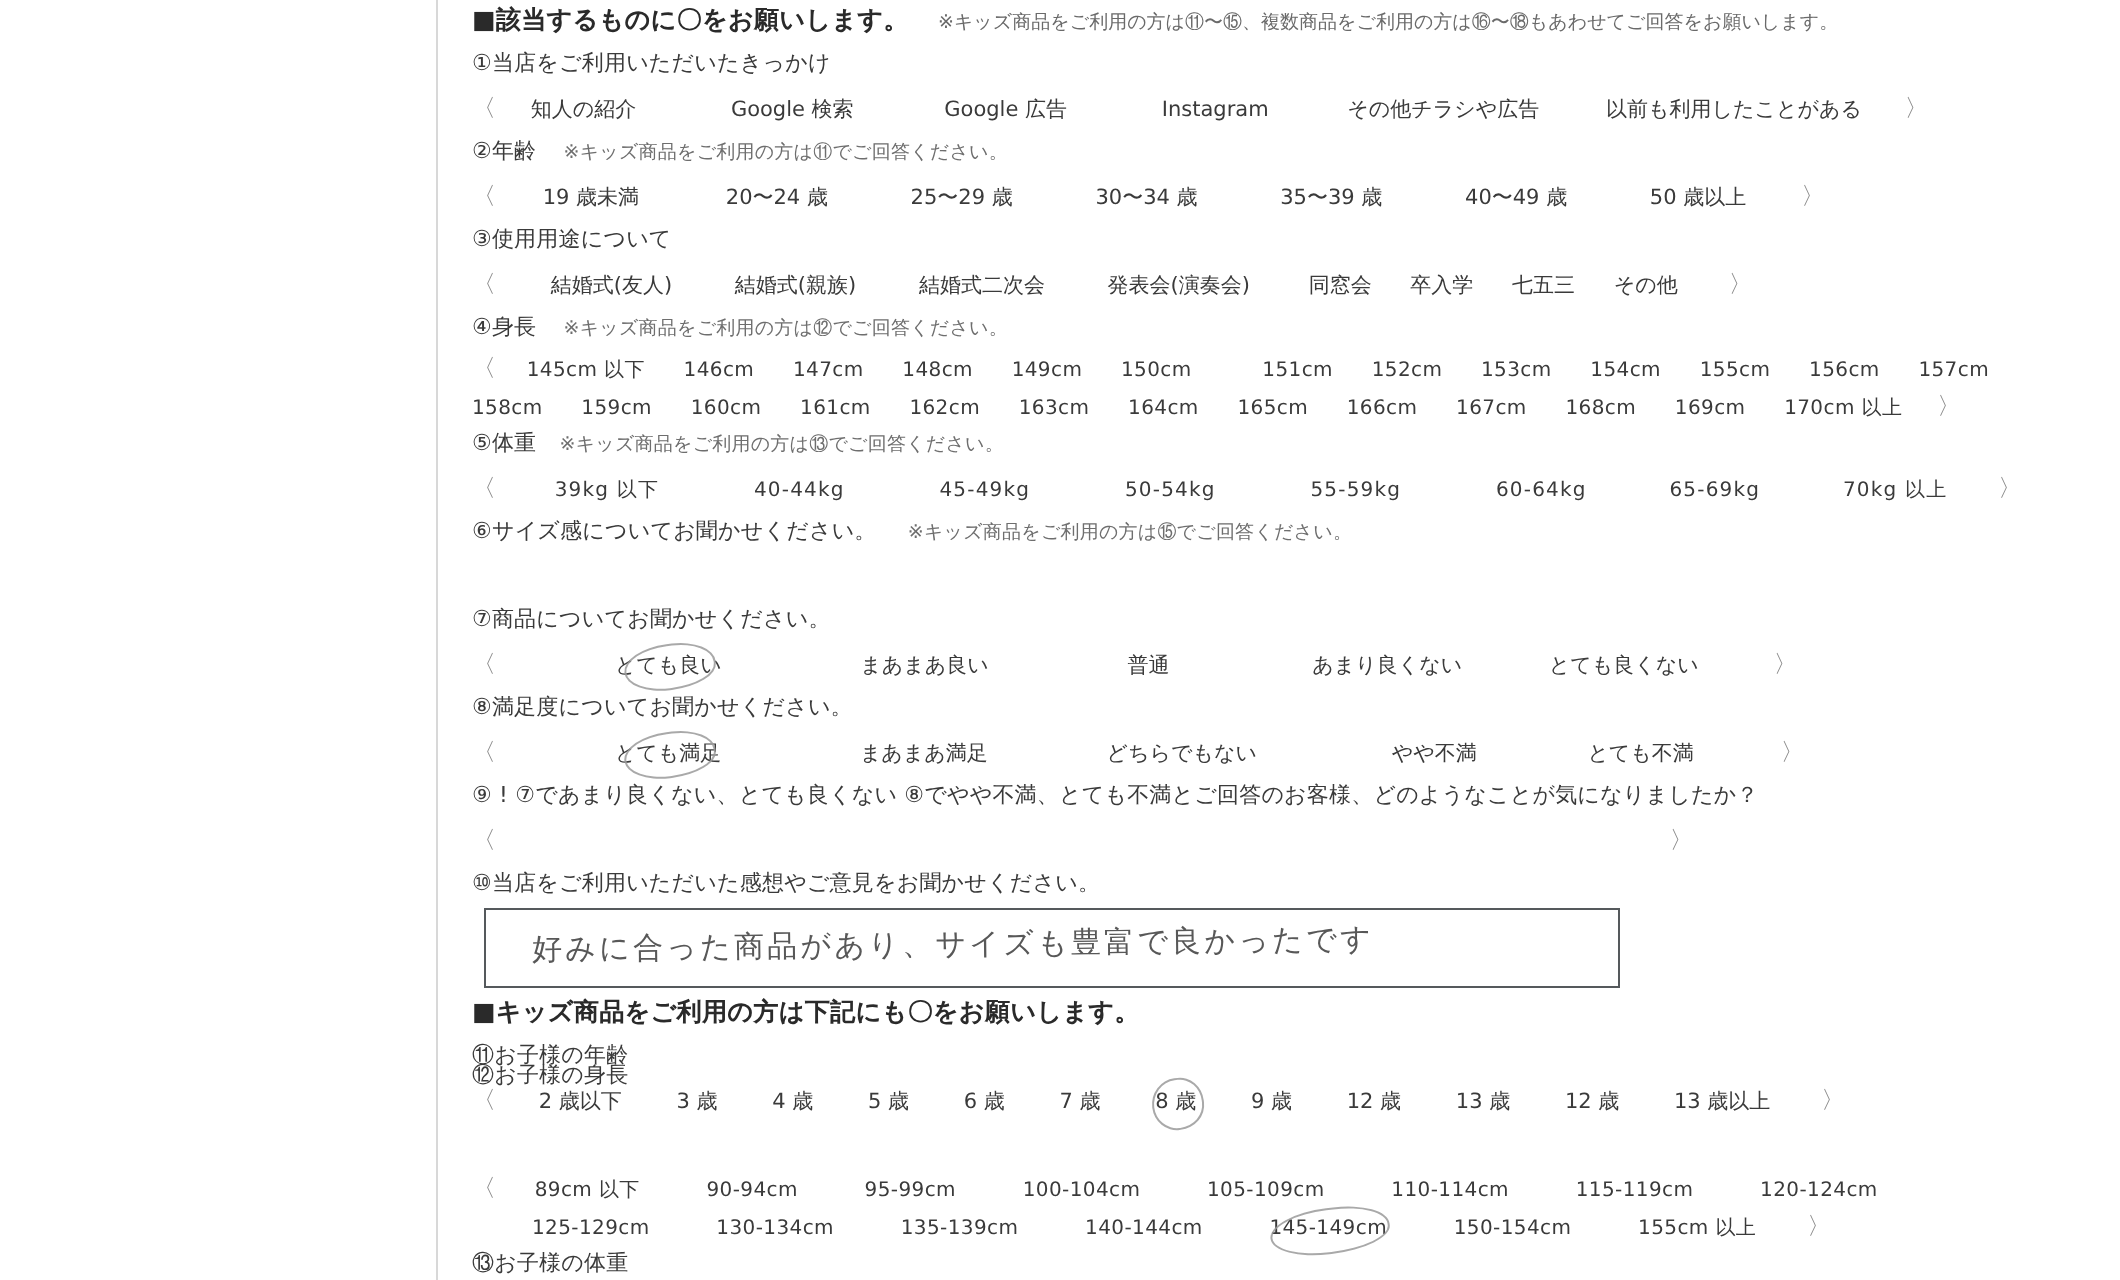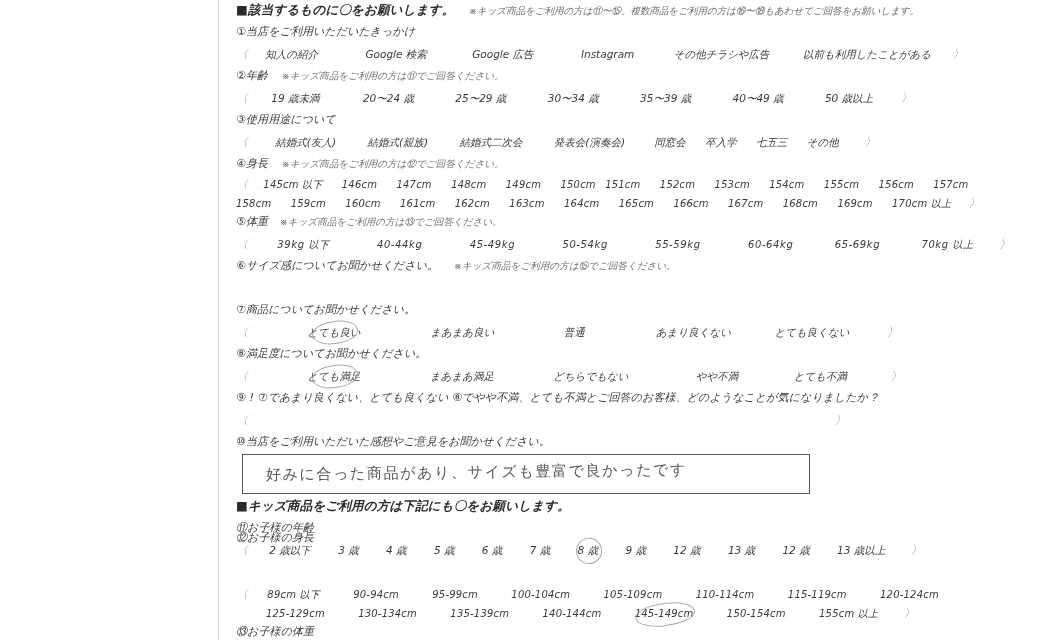--- a/index.html
+++ b/index.html
@@ -34,21 +34,20 @@
     left: 236px;
     top: 0px;
     width: 812px;
     height: 640px;
   }
   .row {
     position: absolute;
     left: 0;
     white-space: nowrap;
     line-height: 1;
-    font-style: italic;
   }
   
   .heading {
     font-weight: bold;
     font-size: 12.5px;
     color: #2a2a2a;
     letter-spacing: .2px;
   }
   .heading .note {
     font-weight: normal;
@@ -185,21 +184,21 @@
       <span class="note" style="margin-left:10px;">※キッズ商品をご利用の方は⑫でご回答ください。</span>
     </div>
     <div class="row opts" style="top:178px;">
       <span class="brk">〈</span>
       <span class="opt cm" style="margin-left:12px;">145cm 以下</span>
       <span class="opt cm" style="margin-left:16px;">146cm</span>
       <span class="opt cm" style="margin-left:16px;">147cm</span>
       <span class="opt cm" style="margin-left:16px;">148cm</span>
       <span class="opt cm" style="margin-left:16px;">149cm</span>
       <span class="opt cm" style="margin-left:16px;">150cm</span>
-      <span class="opt cm" style="margin-left:6px;">151cm</span>
+      <span class="opt cm" style="margin-left:32px;">151cm</span>
       <span class="opt cm" style="margin-left:16px;">152cm</span>
       <span class="opt cm" style="margin-left:16px;">153cm</span>
       <span class="opt cm" style="margin-left:16px;">154cm</span>
       <span class="opt cm" style="margin-left:16px;">155cm</span>
       <span class="opt cm" style="margin-left:16px;">156cm</span>
       <span class="opt cm" style="margin-left:16px;">157cm</span>
     </div>
     <div class="row opts" style="top:197px;">
       <span class="opt cm" style="margin-left:0px;">158cm</span>
       <span class="opt cm" style="margin-left:16px;">159cm</span>

